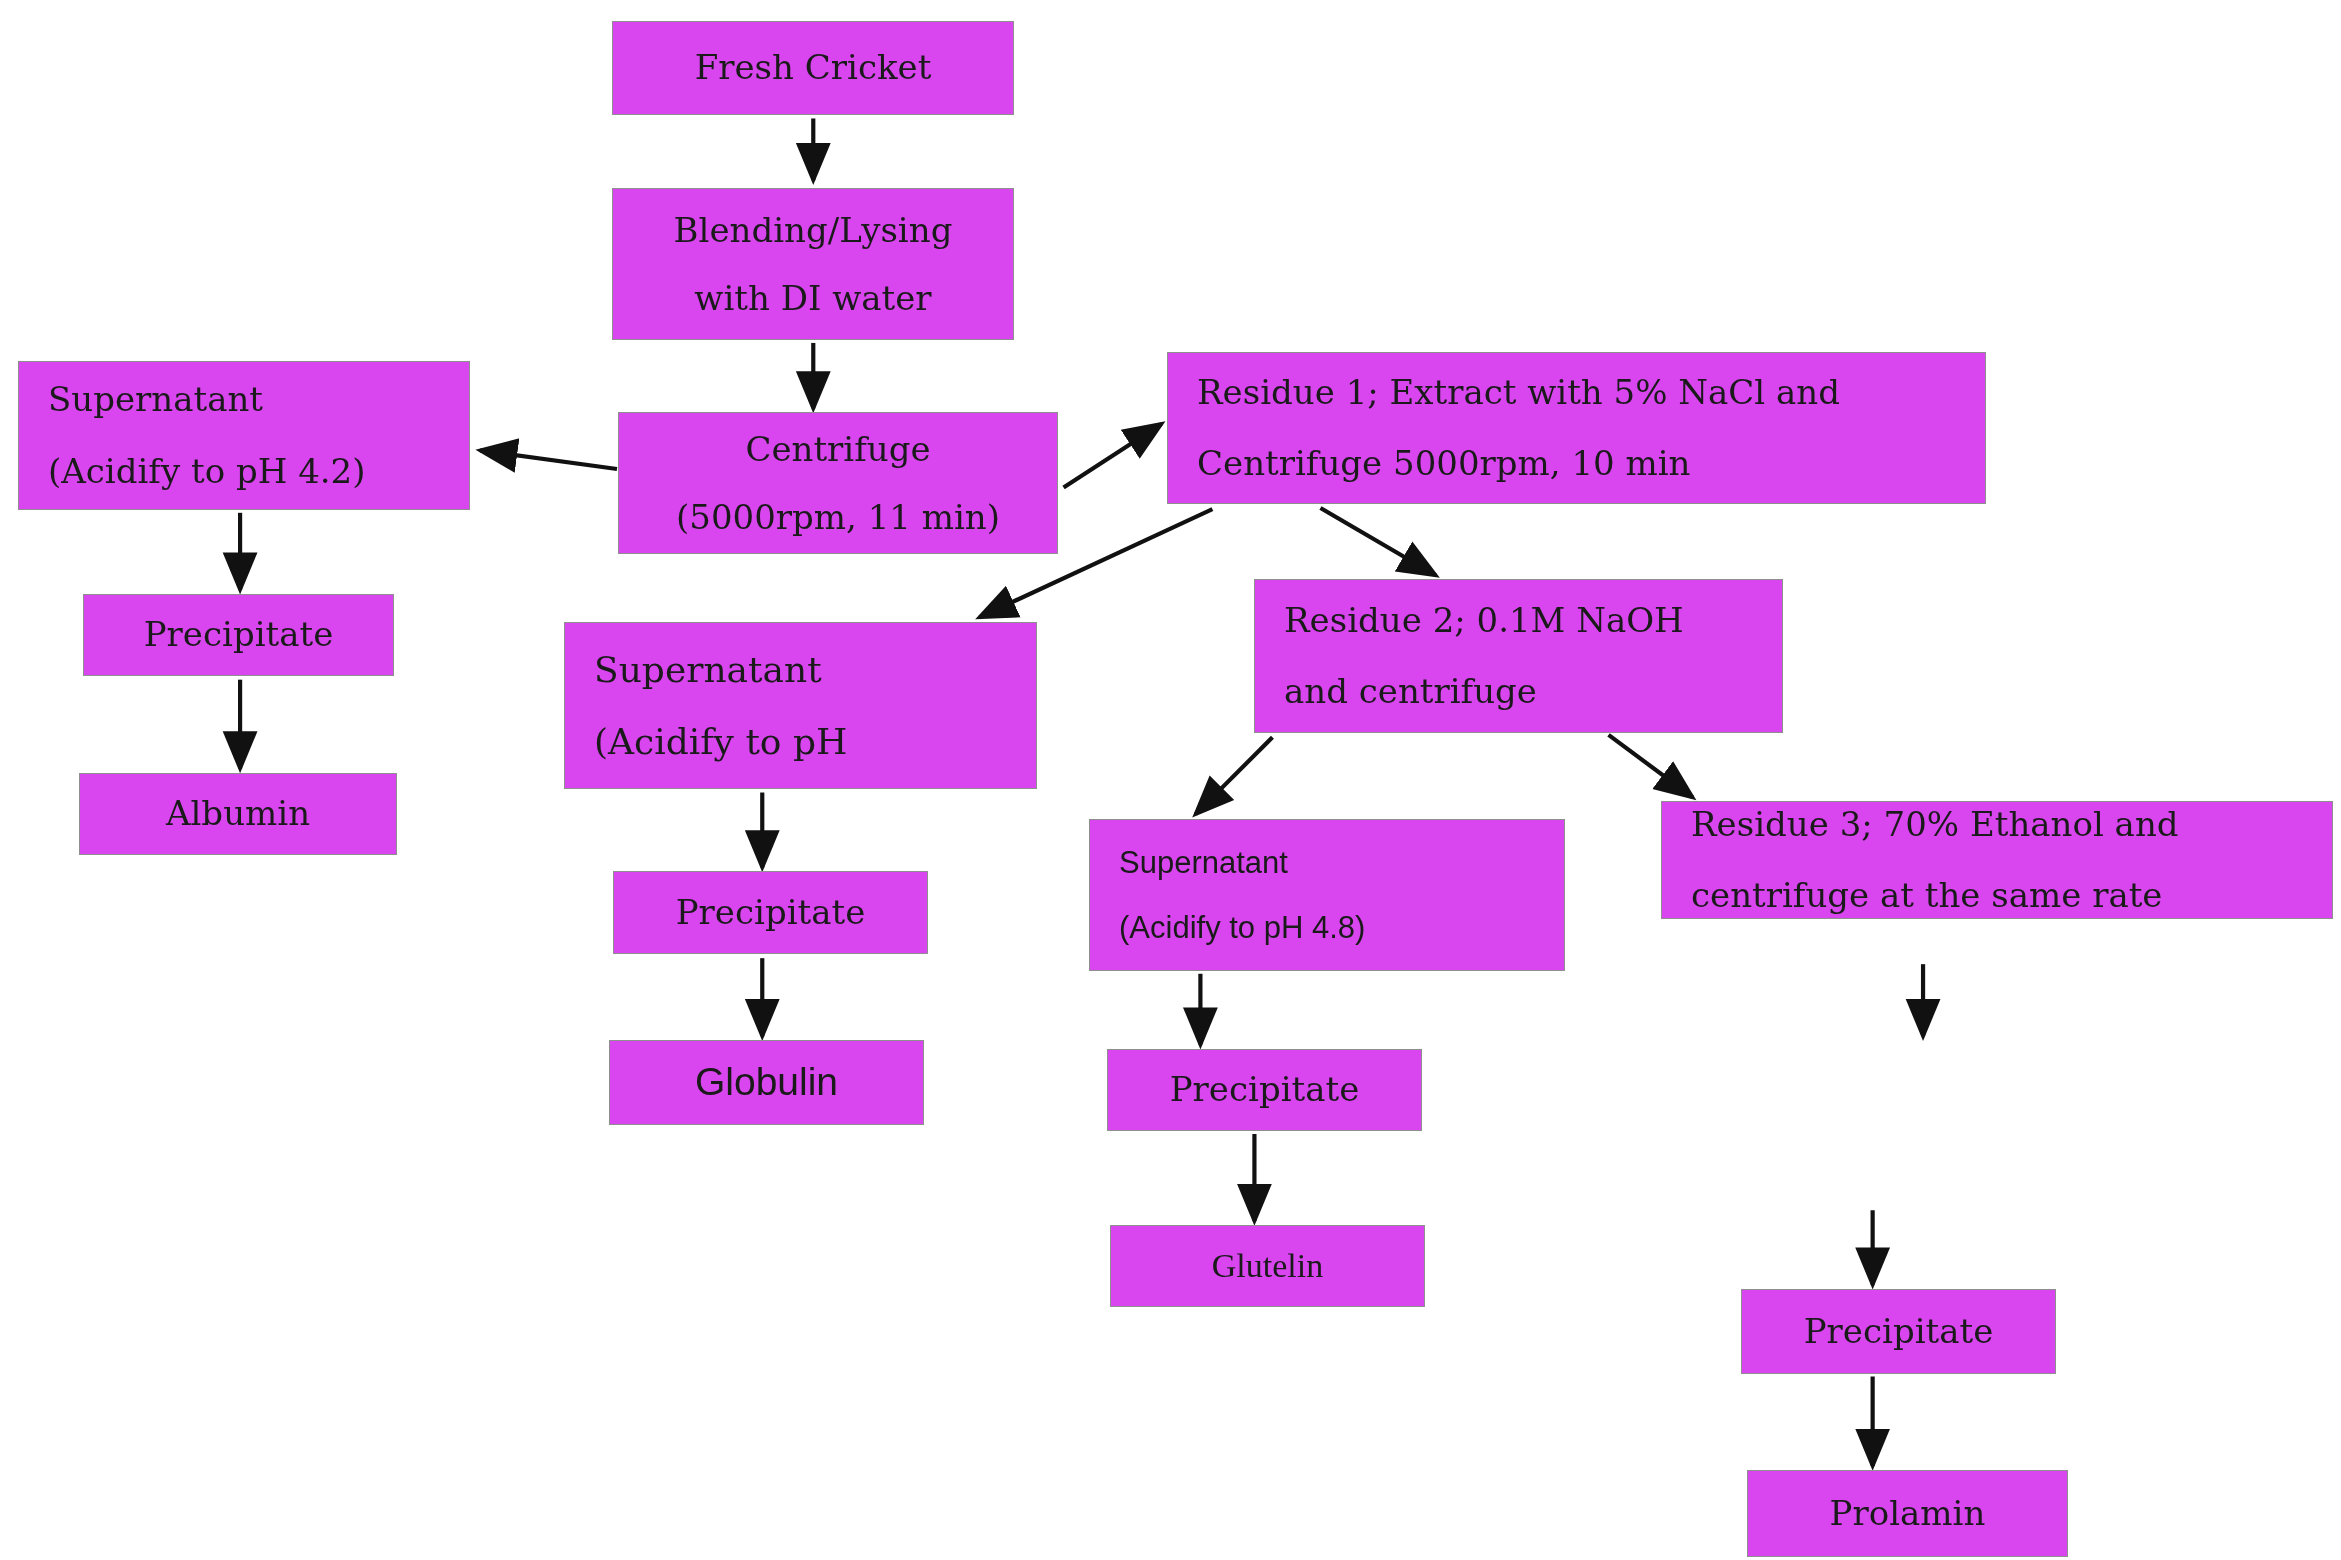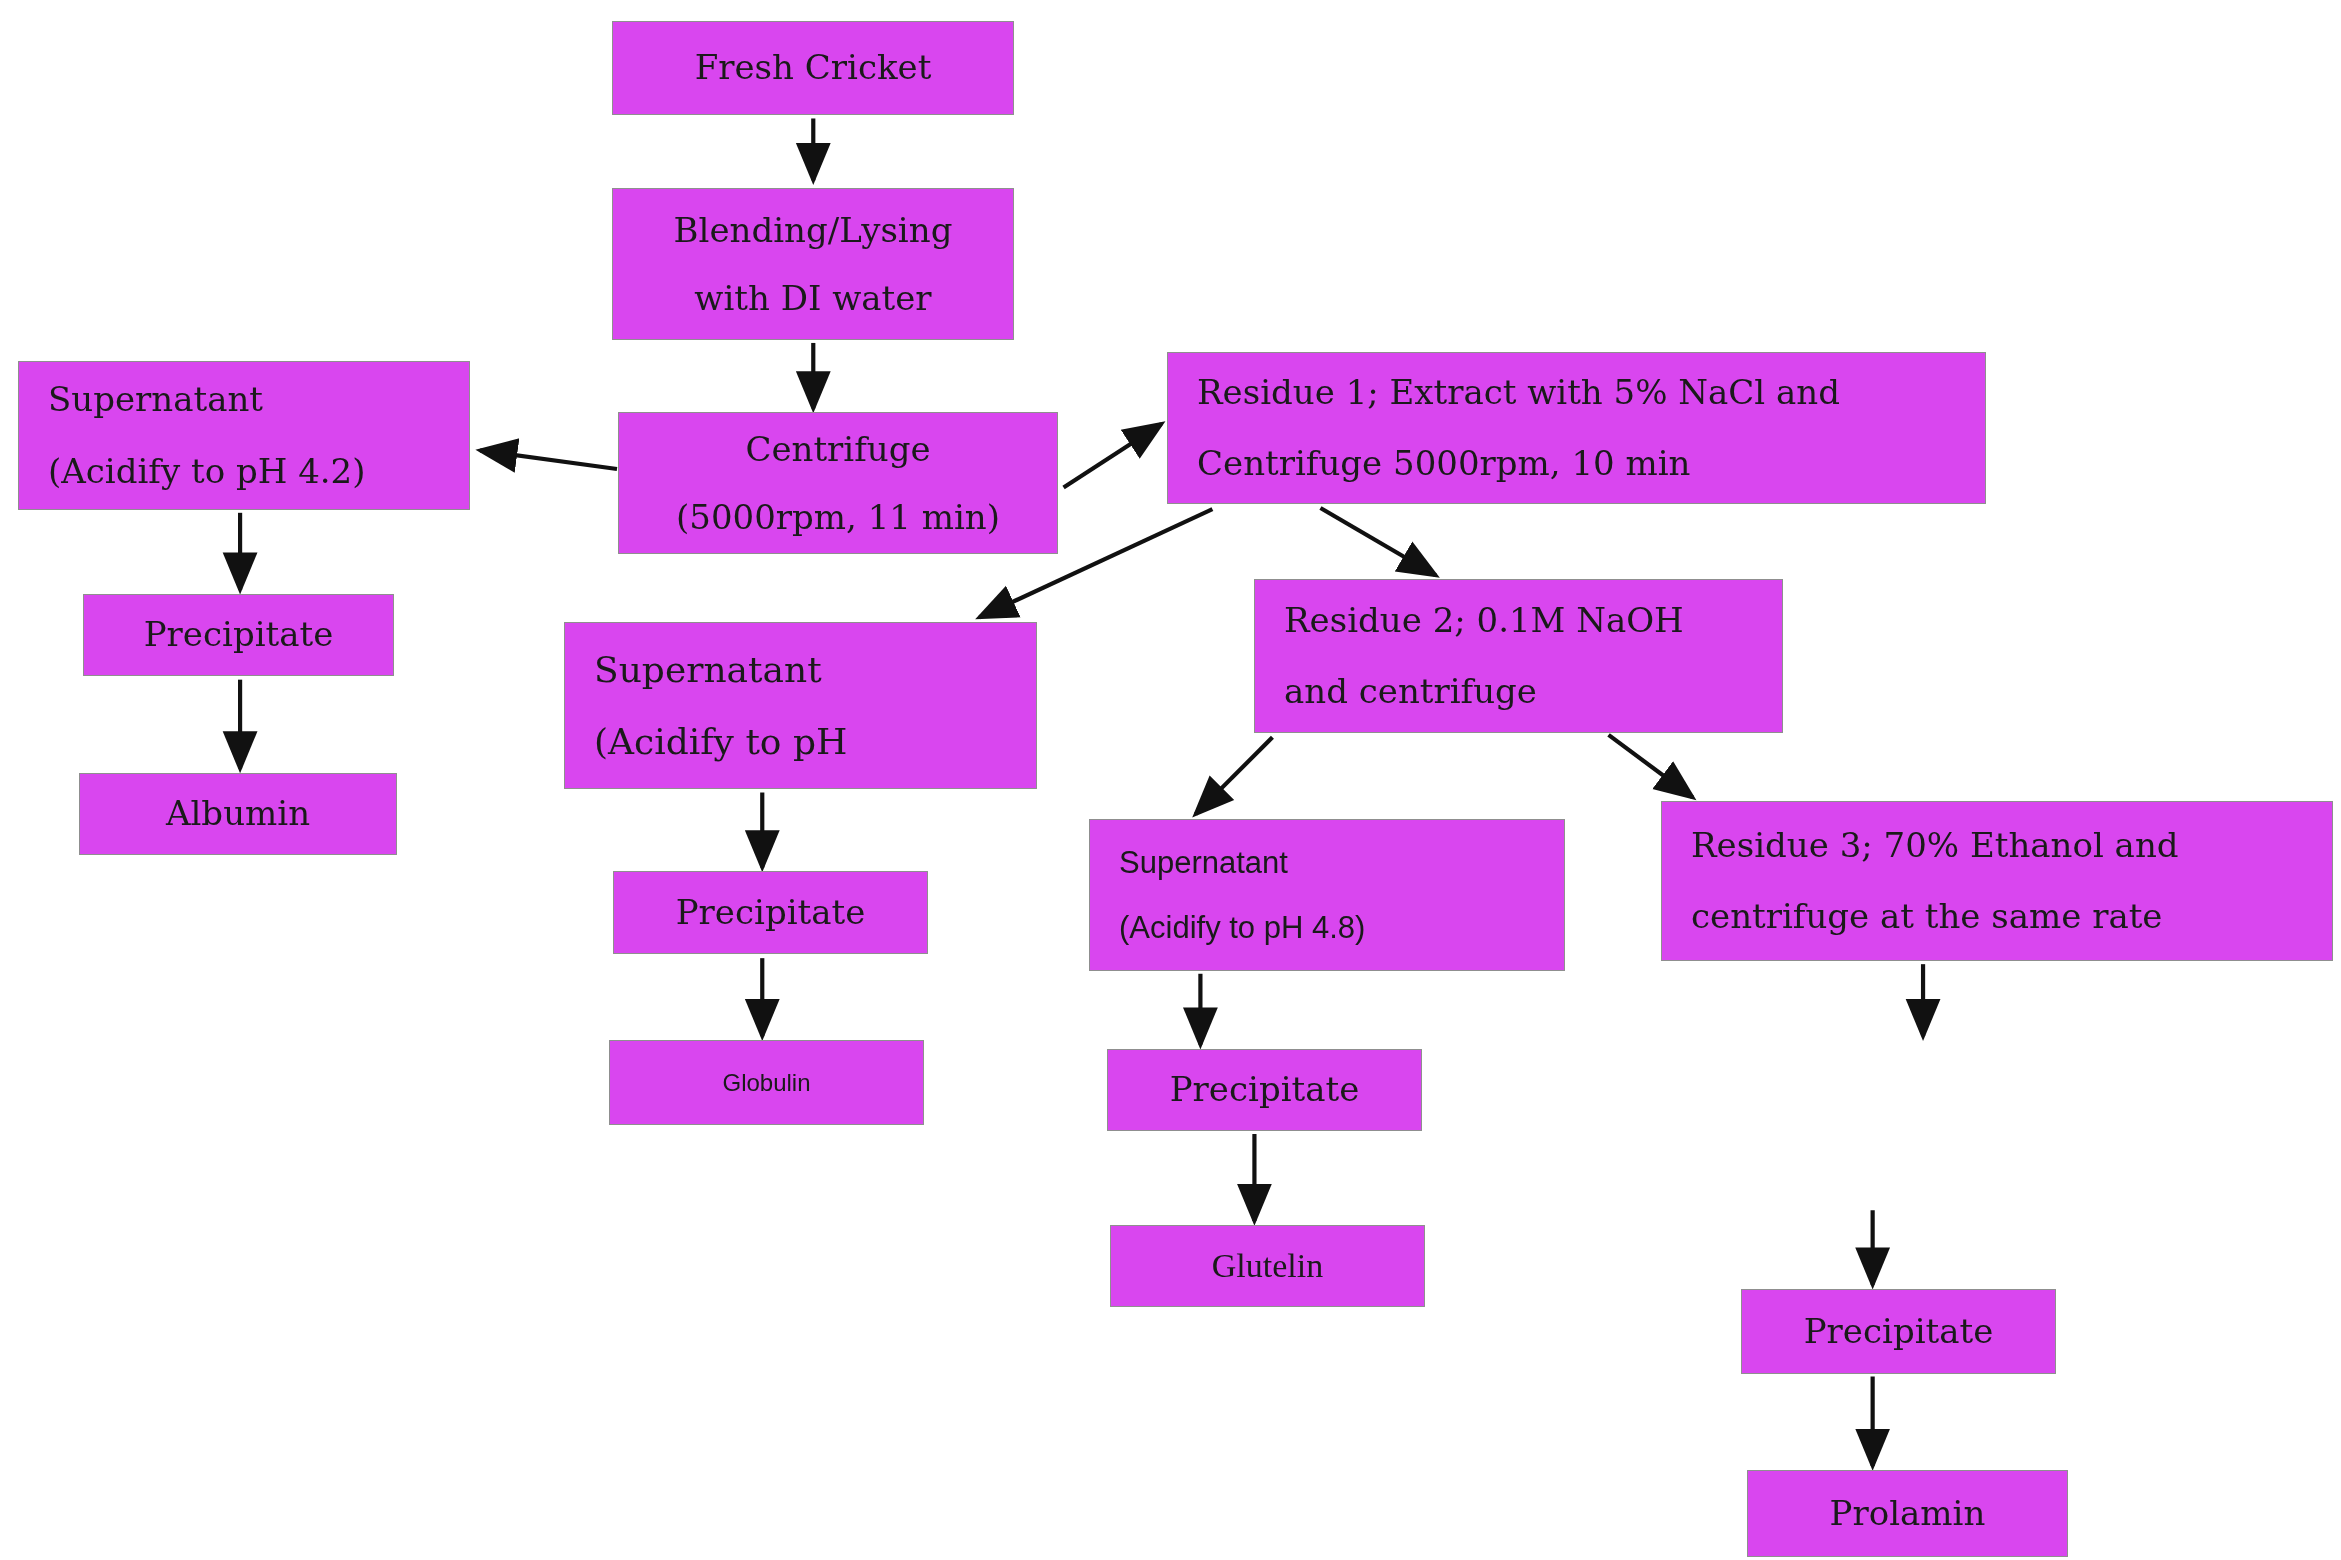--- a/index.html
+++ b/index.html
@@ -29,26 +29,26 @@
   
   #n-fresh-cricket      { left: 612px; top:   21px; width:  402px; height: 94px; }
   #n-blending           { left: 612px; top:  188px; width:  402px; height: 152px; line-height: 2.0; }
   #n-centrifuge         { left: 618px; top:  412px; width:  440px; height: 142px; line-height: 2.0; }
   #n-supernatant-ph42   { left:   18px; top:  361px; width:  452px; height: 149px; line-height: 2.1; }
   #n-precipitate-a      { left:  83px; top:  594px; width:  311px; height: 82px; }
   #n-albumin            { left:  79px; top: 773px; width:  318px; height: 82px; }
   #n-residue1           { left: 1167px; top:  352px; width: 819px; height: 152px; line-height: 2.1; }
   #n-supernatant-mid    { left:  564px; top: 622px; width:  473px; height: 167px; font-size: 36px; line-height: 2.0; }
   #n-precipitate-b      { left: 613px; top: 871px; width:  315px; height: 83px; }
-  #n-globulin           { left: 609px; top: 1040px; width:  315px; height: 85px; font-size: 24px; }
+  #n-globulin           { left: 609px; top: 1040px; width:  315px; height: 85px; font-size: 39px; }
   #n-residue2           { left: 1254px; top:  579px; width:  529px; height: 154px; line-height: 2.1; }
   #n-supernatant-ph48   { left: 1089px; top: 819px; width:  476px; height: 152px; font-size: 31px; line-height: 2.1; }
   #n-precipitate-c      { left: 1107px; top: 1049px; width:  315px; height: 82px; }
   #n-glutelin           { left: 1110px; top: 1225px; width:  315px; height: 82px; font-family: Liberation Serif, serif; }
-  #n-residue3           { left: 1661px; top: 801px; width: 672px; height: 160px; line-height: 2.1; }
+  #n-residue3           { left: 1661px; top: 801px; width: 672px; height: 118px; line-height: 2.1; }
   #n-supernatant-acetone{ left: 1634px; top: 1040px; width: 664px; height: 167px; line-height: 2.1; }
   #n-precipitate-d      { left: 1741px; top: 1289px; width:  315px; height: 85px; }
   #n-prolamin           { left: 1747px; top: 1470px; width:  321px; height: 87px; }
 
   #arrows { position: absolute; left: 0; top: 0; width: 2342px; height: 1561px; pointer-events: none; }
   #arrows line { stroke: #111111; stroke-width: 7; }
 </style>
 </head>
 <body>
 

